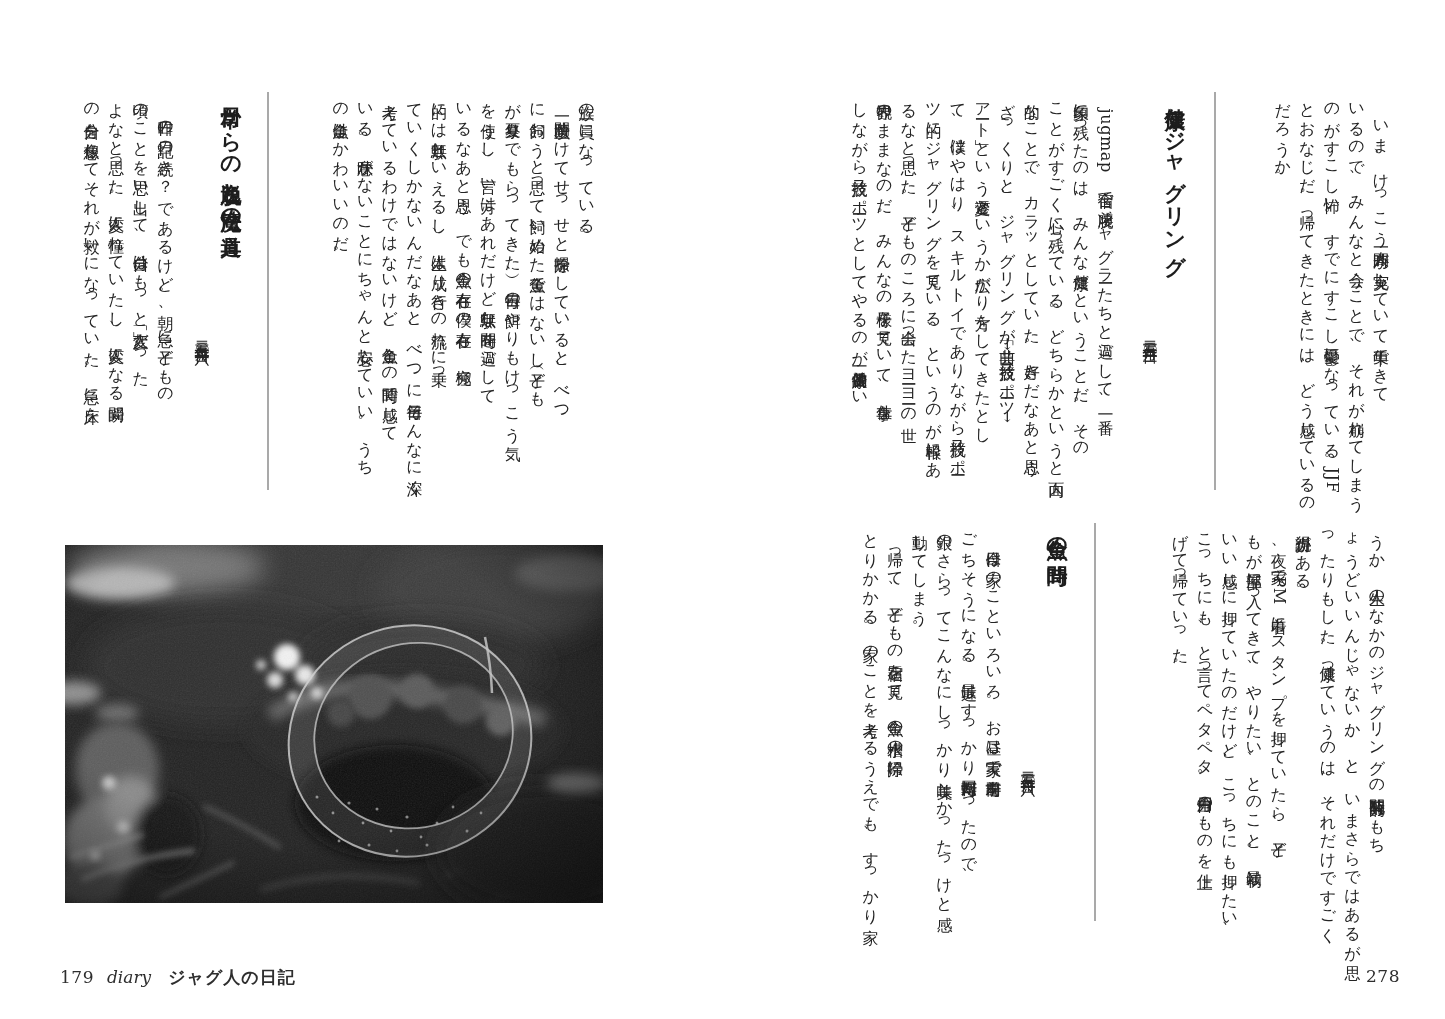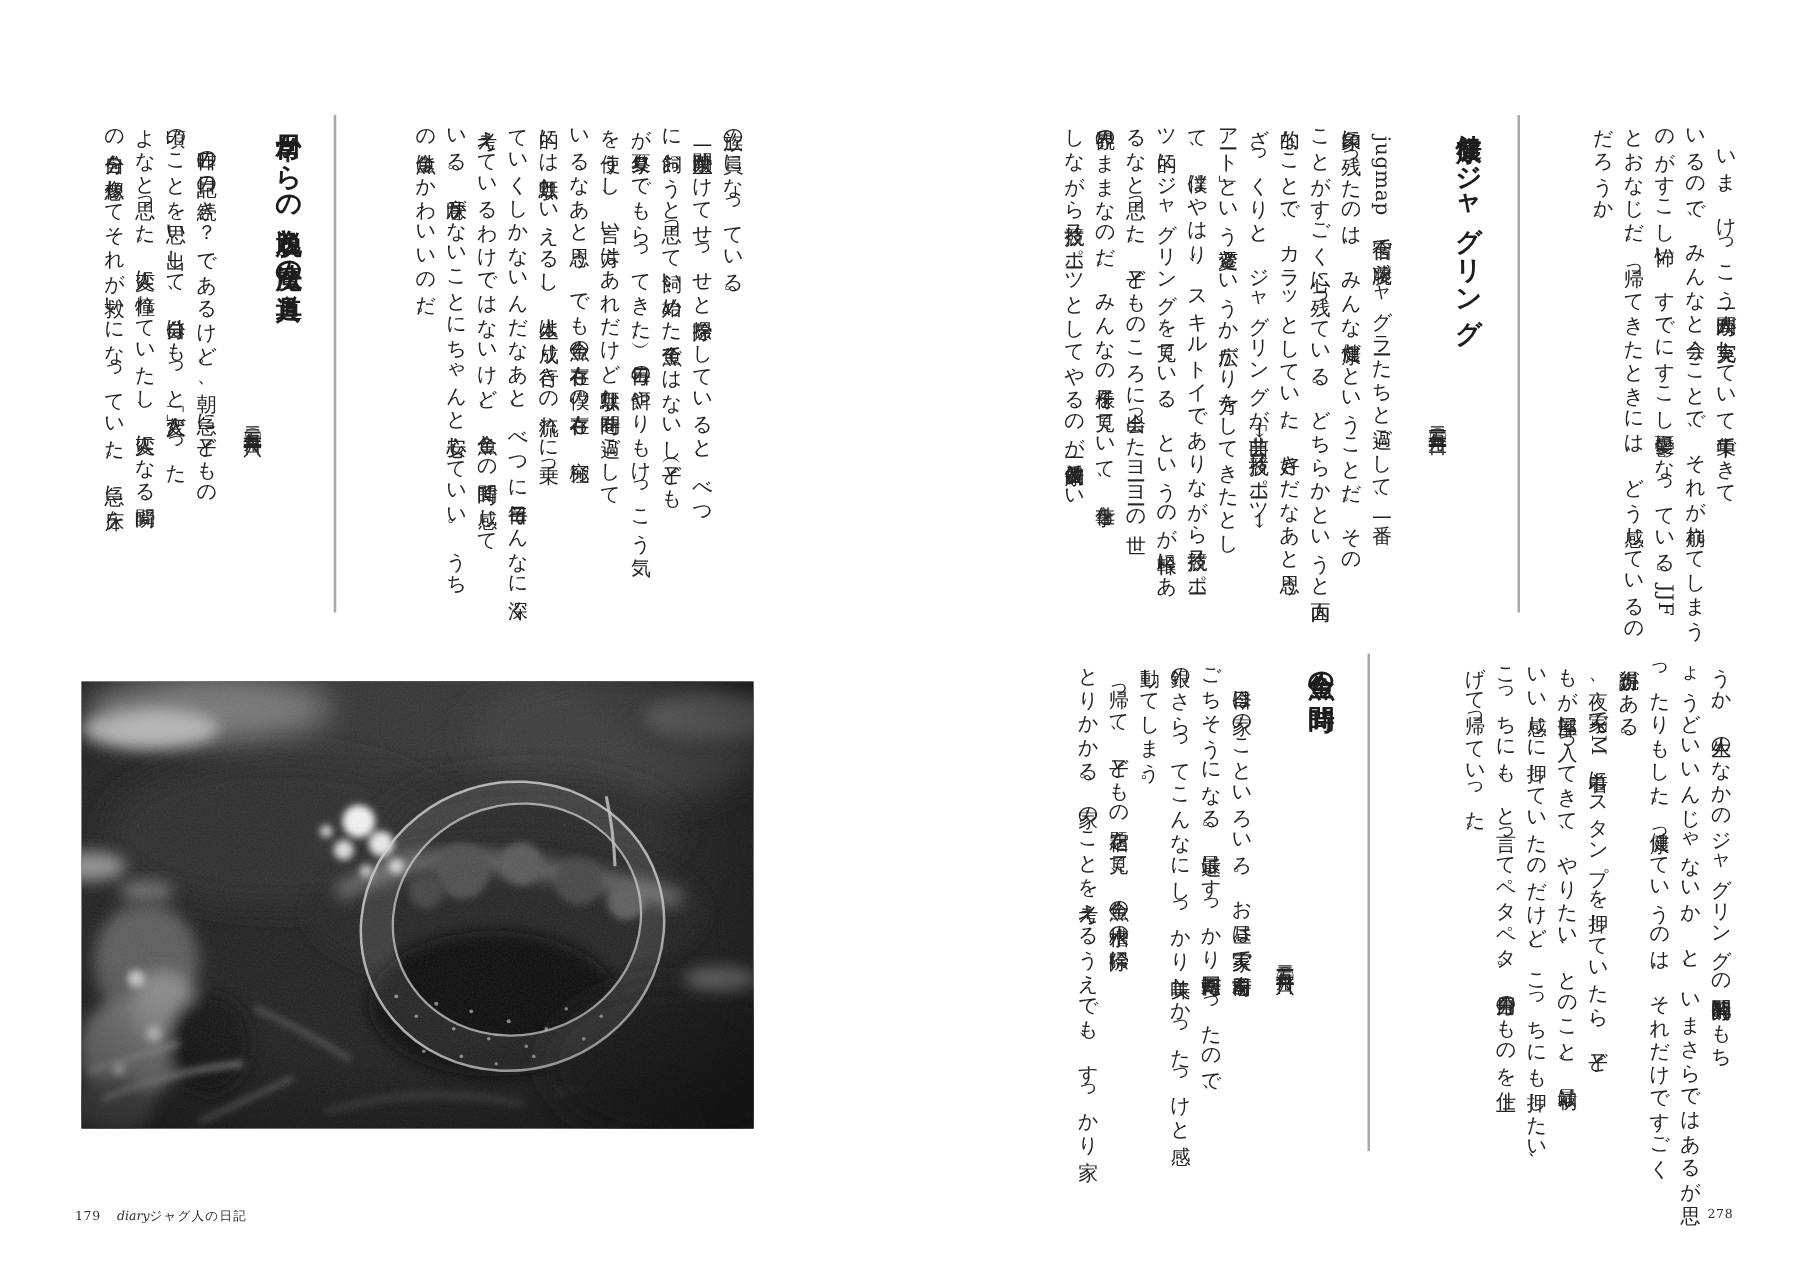--- a/index.html
+++ b/index.html
@@ -35,26 +35,26 @@
   
   #l-body1  { left:328px; top:92px; }
   #l-rule   { left:267px; top:92px; }
   #l-h      { left:218px; top:91px; }
   #l-d      { left:192px; top:330px; }
   #l-body2  { left:79px;  top:92px; }
 
   #photo { position:absolute; left:65px; top:545px; width:538px; height:358px; margin:0; }
   #photo svg { display:block; width:100%; height:100%; }
 
-  .footer { position:absolute; top:966px; font-size:10px; color:#2e2e2e;
+  .footer { position:absolute; top:966px; font-size:17px; color:#2e2e2e;
             display:flex; align-items:baseline; font-family:"DejaVu Serif","Liberation Serif",serif; }
   #l-footer { left:60px; }
   #l-footer .num { letter-spacing:0.5px; }
   #l-footer .it  { font-style:italic; margin-left:13px; }
-  #l-footer .ttl { letter-spacing:1px; }
+  #l-footer .ttl { margin-left:17px; letter-spacing:1px;font-weight:bold; }
   #r-footer { left:1366px; letter-spacing:0.5px; }
 </style>
 </head>
 <body>
 
 <div id="spread">
 
   <div class="vtext body" id="r-intro">　いま、けっこう一人時間が充実していて集中できて
 いるので、みんなと会うことで、それが崩れてしまう
 のがすこし怖い。すでにすこし憂鬱になっている。JJF

